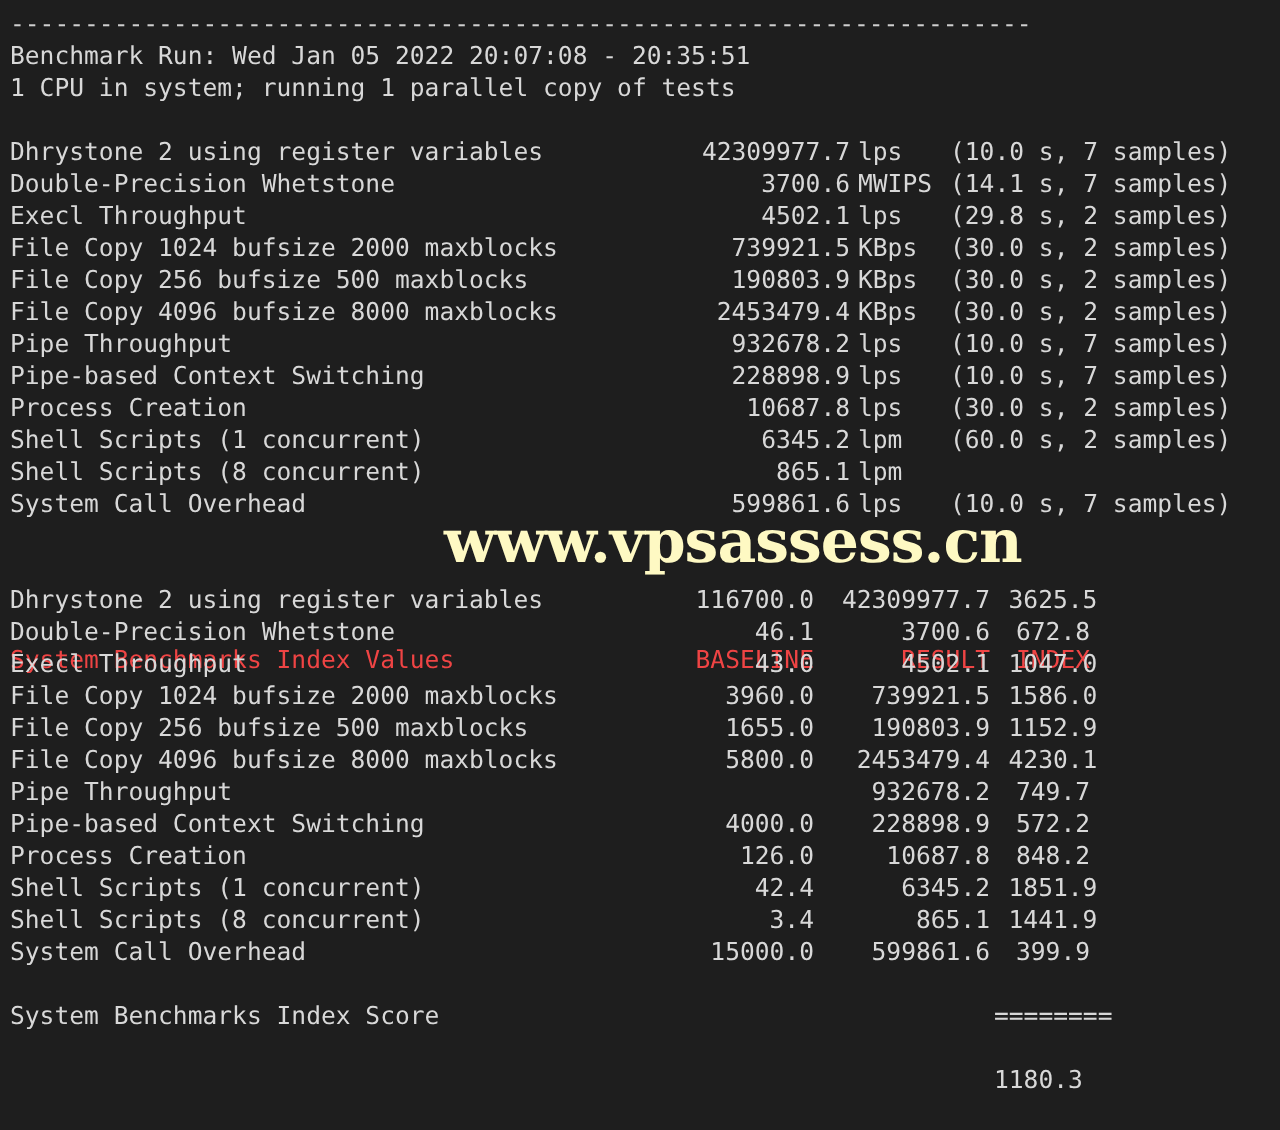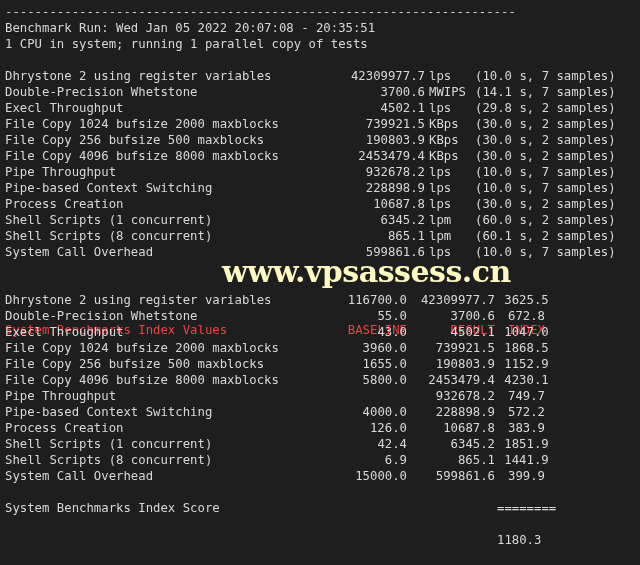--- a/index.html
+++ b/index.html
@@ -98,45 +98,45 @@
       <div class="row"><span class="cell c-name">Dhrystone 2 using register variables</span><span class="cell c-value">42309977.7</span><span class="cell c-unit">lps</span><span class="cell c-paren">(10.0 s, 7 samples)</span></div>
       <div class="row"><span class="cell c-name">Double-Precision Whetstone</span><span class="cell c-value">3700.6</span><span class="cell c-unit">MWIPS</span><span class="cell c-paren">(14.1 s, 7 samples)</span></div>
       <div class="row"><span class="cell c-name">Execl Throughput</span><span class="cell c-value">4502.1</span><span class="cell c-unit">lps</span><span class="cell c-paren">(29.8 s, 2 samples)</span></div>
       <div class="row"><span class="cell c-name">File Copy 1024 bufsize 2000 maxblocks</span><span class="cell c-value">739921.5</span><span class="cell c-unit">KBps</span><span class="cell c-paren">(30.0 s, 2 samples)</span></div>
       <div class="row"><span class="cell c-name">File Copy 256 bufsize 500 maxblocks</span><span class="cell c-value">190803.9</span><span class="cell c-unit">KBps</span><span class="cell c-paren">(30.0 s, 2 samples)</span></div>
       <div class="row"><span class="cell c-name">File Copy 4096 bufsize 8000 maxblocks</span><span class="cell c-value">2453479.4</span><span class="cell c-unit">KBps</span><span class="cell c-paren">(30.0 s, 2 samples)</span></div>
       <div class="row"><span class="cell c-name">Pipe Throughput</span><span class="cell c-value">932678.2</span><span class="cell c-unit">lps</span><span class="cell c-paren">(10.0 s, 7 samples)</span></div>
       <div class="row"><span class="cell c-name">Pipe-based Context Switching</span><span class="cell c-value">228898.9</span><span class="cell c-unit">lps</span><span class="cell c-paren">(10.0 s, 7 samples)</span></div>
       <div class="row"><span class="cell c-name">Process Creation</span><span class="cell c-value">10687.8</span><span class="cell c-unit">lps</span><span class="cell c-paren">(30.0 s, 2 samples)</span></div>
       <div class="row"><span class="cell c-name">Shell Scripts (1 concurrent)</span><span class="cell c-value">6345.2</span><span class="cell c-unit">lpm</span><span class="cell c-paren">(60.0 s, 2 samples)</span></div>
-      <div class="row"><span class="cell c-name">Shell Scripts (8 concurrent)</span><span class="cell c-value">865.1</span><span class="cell c-unit">lpm</span><span class="cell c-paren">(60.1 s, 2 samples)</span></div>
+      <div class="row"><span class="cell c-name">Shell Scripts (8 concurrent)</span><span class="cell c-value">865.1</span><span class="cell c-unit">lpm</span></div>
       <div class="row"><span class="cell c-name">System Call Overhead</span><span class="cell c-value">599861.6</span><span class="cell c-unit">lps</span><span class="cell c-paren">(10.0 s, 7 samples)</span></div>
     </div>
 
   <div class="blank"></div>
 
   <div class="row">
     <span class="cell c-iname hdr">System Benchmarks Index Values</span>
     <span class="cell c-baseline hdr">BASELINE</span>
     <span class="cell c-result hdr">RESULT</span>
     <span class="cell c-index hdr">INDEX</span>
   </div>
 
   <div id="index-block">
       <div class="row"><span class="cell c-iname">Dhrystone 2 using register variables</span><span class="cell c-baseline">116700.0</span><span class="cell c-result">42309977.7</span><span class="cell c-index">3625.5</span></div>
-      <div class="row"><span class="cell c-iname">Double-Precision Whetstone</span><span class="cell c-baseline">55.0</span><span class="cell c-result">3700.6</span><span class="cell c-index">672.8</span></div>
+      <div class="row"><span class="cell c-iname">Double-Precision Whetstone</span><span class="cell c-baseline">46.1</span><span class="cell c-result">3700.6</span><span class="cell c-index">672.8</span></div>
       <div class="row"><span class="cell c-iname">Execl Throughput</span><span class="cell c-baseline">43.0</span><span class="cell c-result">4502.1</span><span class="cell c-index">1047.0</span></div>
-      <div class="row"><span class="cell c-iname">File Copy 1024 bufsize 2000 maxblocks</span><span class="cell c-baseline">3960.0</span><span class="cell c-result">739921.5</span><span class="cell c-index">1868.5</span></div>
+      <div class="row"><span class="cell c-iname">File Copy 1024 bufsize 2000 maxblocks</span><span class="cell c-baseline">3960.0</span><span class="cell c-result">739921.5</span><span class="cell c-index">1586.0</span></div>
       <div class="row"><span class="cell c-iname">File Copy 256 bufsize 500 maxblocks</span><span class="cell c-baseline">1655.0</span><span class="cell c-result">190803.9</span><span class="cell c-index">1152.9</span></div>
       <div class="row"><span class="cell c-iname">File Copy 4096 bufsize 8000 maxblocks</span><span class="cell c-baseline">5800.0</span><span class="cell c-result">2453479.4</span><span class="cell c-index">4230.1</span></div>
       <div class="row"><span class="cell c-iname">Pipe Throughput</span><span class="cell c-result">932678.2</span><span class="cell c-index">749.7</span></div>
       <div class="row"><span class="cell c-iname">Pipe-based Context Switching</span><span class="cell c-baseline">4000.0</span><span class="cell c-result">228898.9</span><span class="cell c-index">572.2</span></div>
-      <div class="row"><span class="cell c-iname">Process Creation</span><span class="cell c-baseline">126.0</span><span class="cell c-result">10687.8</span><span class="cell c-index">383.9</span></div>
+      <div class="row"><span class="cell c-iname">Process Creation</span><span class="cell c-baseline">126.0</span><span class="cell c-result">10687.8</span><span class="cell c-index">848.2</span></div>
       <div class="row"><span class="cell c-iname">Shell Scripts (1 concurrent)</span><span class="cell c-baseline">42.4</span><span class="cell c-result">6345.2</span><span class="cell c-index">1851.9</span></div>
-      <div class="row"><span class="cell c-iname">Shell Scripts (8 concurrent)</span><span class="cell c-baseline">6.9</span><span class="cell c-result">865.1</span><span class="cell c-index">1441.9</span></div>
+      <div class="row"><span class="cell c-iname">Shell Scripts (8 concurrent)</span><span class="cell c-baseline">3.4</span><span class="cell c-result">865.1</span><span class="cell c-index">1441.9</span></div>
       <div class="row"><span class="cell c-iname">System Call Overhead</span><span class="cell c-baseline">15000.0</span><span class="cell c-result">599861.6</span><span class="cell c-index">399.9</span></div>
     </div>
 
   <div class="row">
     <span class="eqline">========</span>
   </div>
 
   <div class="row">
     <span class="cell c-iname">System Benchmarks Index Score</span>
     <span class="scoreval">1180.3</span>

